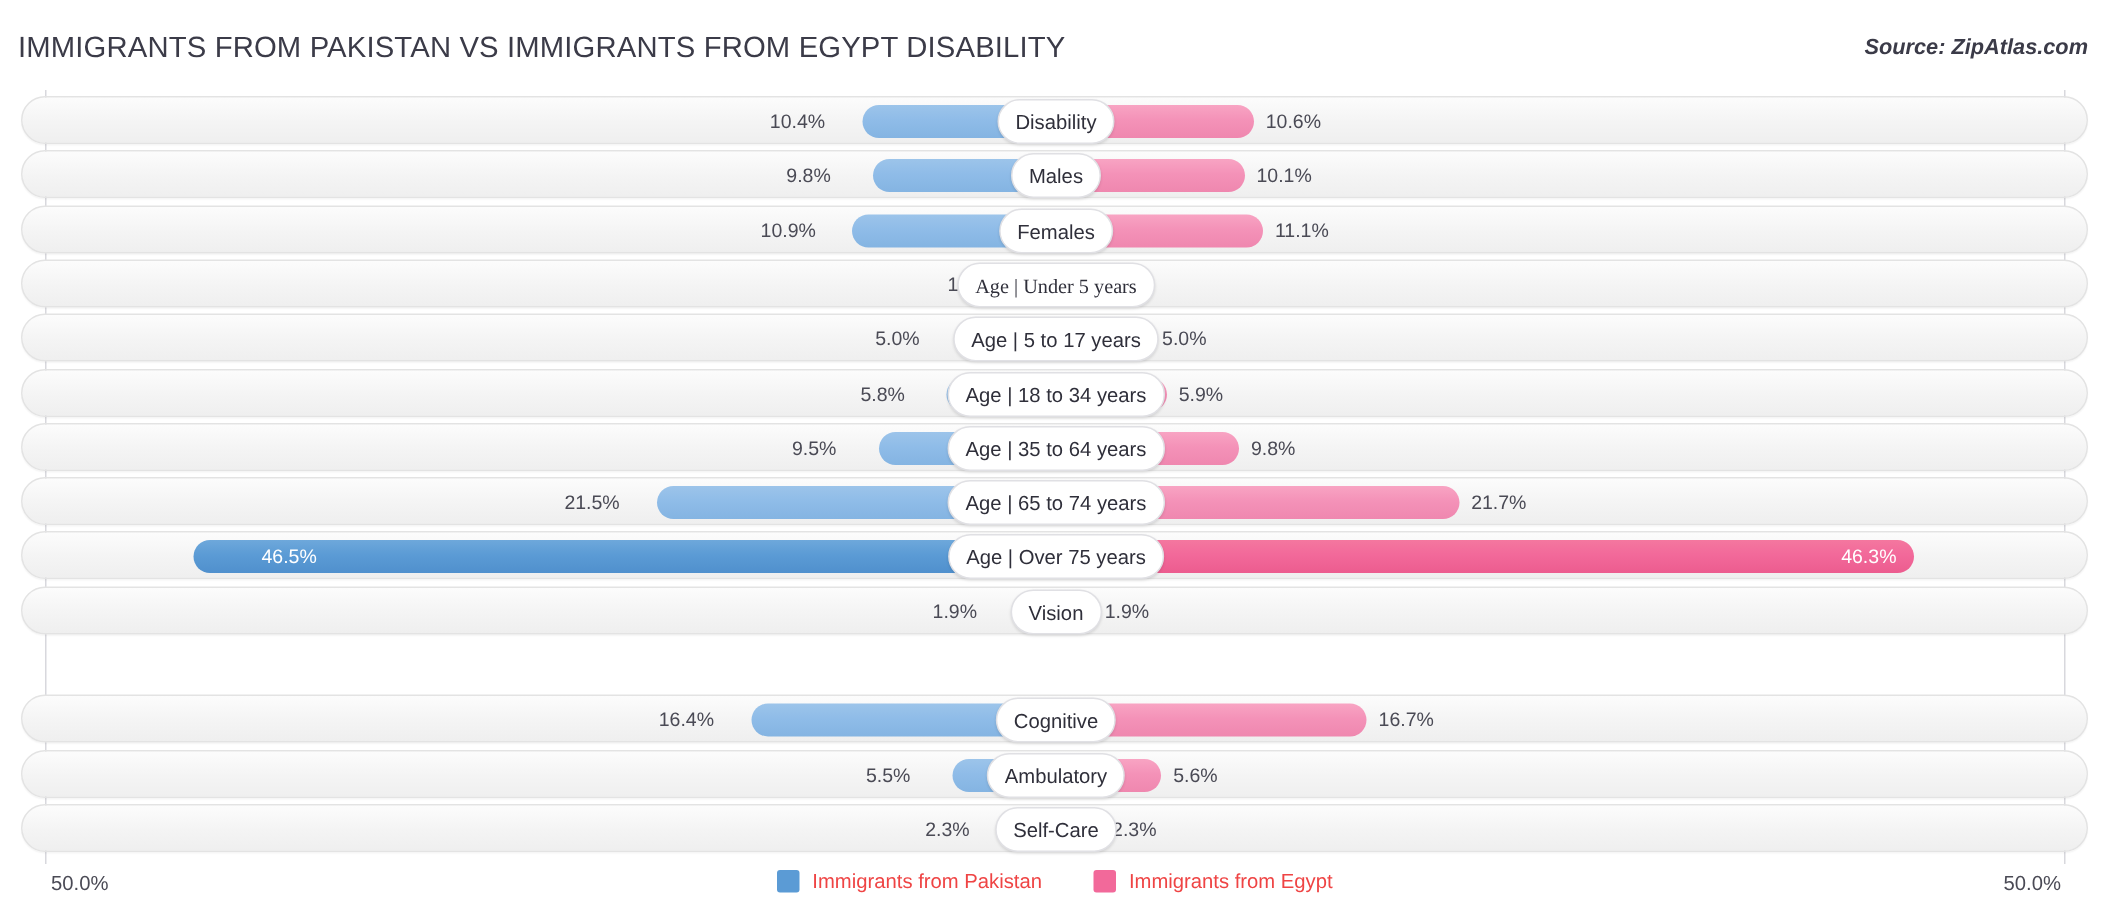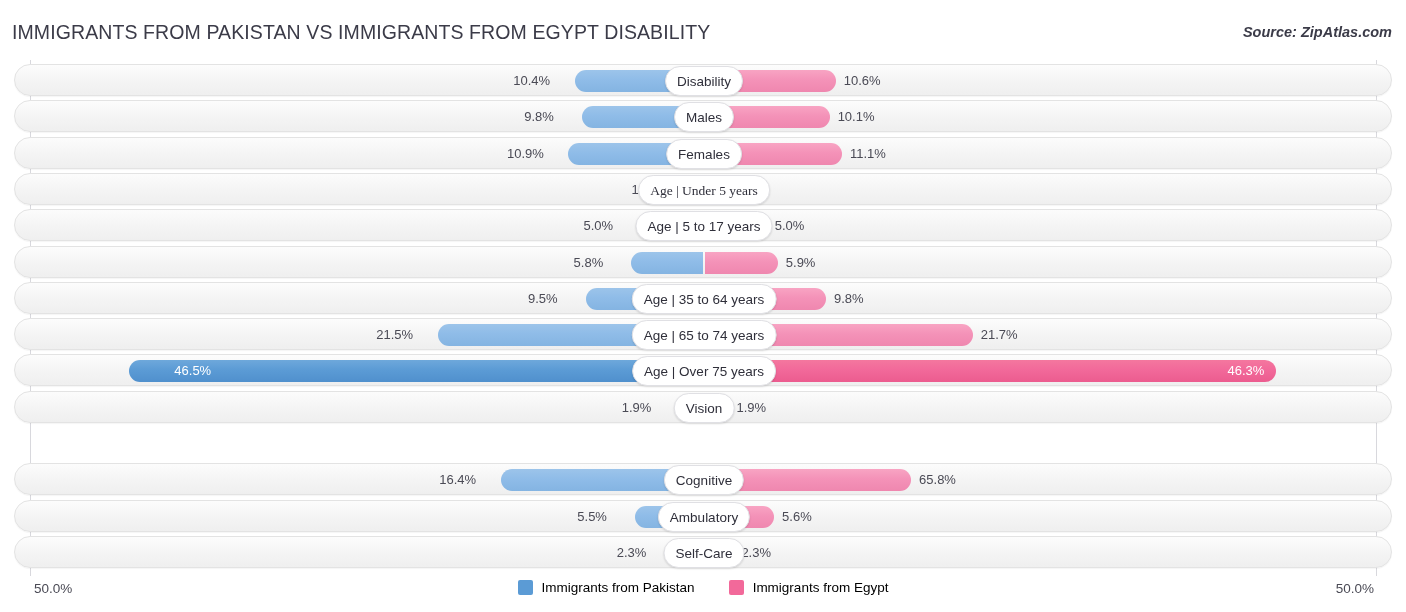--- a/index.html
+++ b/index.html
@@ -85,21 +85,21 @@
   .footer { position: absolute; left: 0; top: 578px; width: 1406px; height: 34px; }
   .axis-left  { position: absolute; left: 34px;  top: 3px; font-size: 13.5px; color: #4a4a55; }
   .axis-right { position: absolute; right: 32px; top: 3px; font-size: 13.5px; color: #4a4a55; }
 
   .legend {
     position: absolute; left: 0; top: 2px; width: 1406px;
     display: flex; justify-content: center; align-items: center; gap: 34px;
   }
   .legend-item { display: flex; align-items: center; gap: 9px; }
   .swatch { width: 15px; height: 15px; border-radius: 2px; }
-  .legend-label { font-size: 13.5px; color: #000000; white-space: nowrap; }
+  .legend-label { font-size: 13.5px; color: #ef4444; white-space: nowrap; }
 </style>
 </head>
 <body>
 
 <div id="app">
 
   <div class="header">
     <div class="chart-title">IMMIGRANTS FROM PAKISTAN VS IMMIGRANTS FROM EGYPT DISABILITY</div>
     <div class="source-note">Source: ZipAtlas.com</div>
   </div>
@@ -151,20 +151,21 @@
           <div class="val rv" style="left: 759.7px; width: 70px;">5.0%</div>
           <div class="pill" style="left: 689px;">Age | 5 to 17 years</div>
         </div>
       </div>
       <div class="row" style="top: 185.5px;">
         <div class="barwrap">
           <div class="bar left pale" style="left: 616.428px; width: 71.572px;"></div>
           <div class="bar right pale" style="left: 690px; width: 72.806px;"></div>
           <div class="val lv" style="left: 538.428px; width: 70px;">5.8%</div>
           <div class="val rv" style="left: 770.806px; width: 70px;">5.9%</div>
+          <div class="pill" style="left: 689px;">Age | 18 to 34 years</div>
         </div>
       </div>
       <div class="row" style="top: 221.8px;">
         <div class="barwrap">
           <div class="bar left pale" style="left: 570.77px; width: 117.23px;"></div>
           <div class="bar right pale" style="left: 690px; width: 120.932px;"></div>
           <div class="val lv" style="left: 492.77px; width: 70px;">9.5%</div>
           <div class="val rv" style="left: 818.932px; width: 70px;">9.8%</div>
           <div class="pill" style="left: 689px;">Age | 35 to 64 years</div>
         </div>
@@ -194,21 +195,21 @@
           <div class="val lv" style="left: 586.554px; width: 70px;">1.9%</div>
           <div class="val rv" style="left: 721.446px; width: 70px;">1.9%</div>
           <div class="pill" style="left: 689px;">Vision</div>
         </div>
       </div>
       <div class="row" style="top: 403.3px;">
         <div class="barwrap">
           <div class="bar left pale" style="left: 485.624px; width: 202.376px;"></div>
           <div class="bar right pale" style="left: 690px; width: 206.078px;"></div>
           <div class="val lv" style="left: 407.624px; width: 70px;">16.4%</div>
-          <div class="val rv" style="left: 904.078px; width: 70px;">65.8%</div>
+          <div class="val rv" style="left: 904.078px; width: 70px;">16.7%</div>
           <div class="pill" style="left: 689px;">Cognitive</div>
         </div>
       </div>
       <div class="row" style="top: 439.6px;">
         <div class="barwrap">
           <div class="bar left pale" style="left: 620.13px; width: 67.87px;"></div>
           <div class="bar right pale" style="left: 690px; width: 69.104px;"></div>
           <div class="val lv" style="left: 542.13px; width: 70px;">5.5%</div>
           <div class="val rv" style="left: 767.104px; width: 70px;">5.6%</div>
           <div class="pill" style="left: 689px;">Ambulatory</div>

